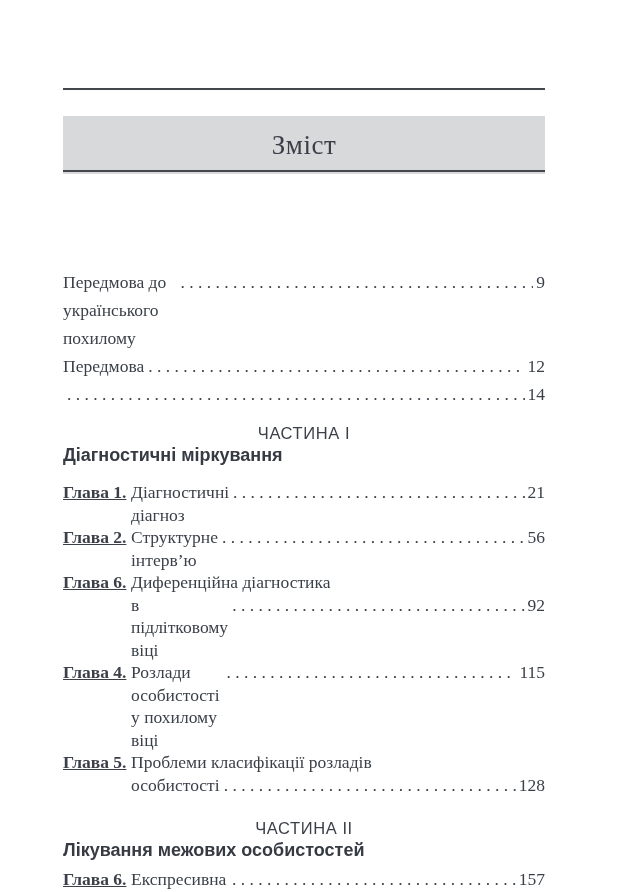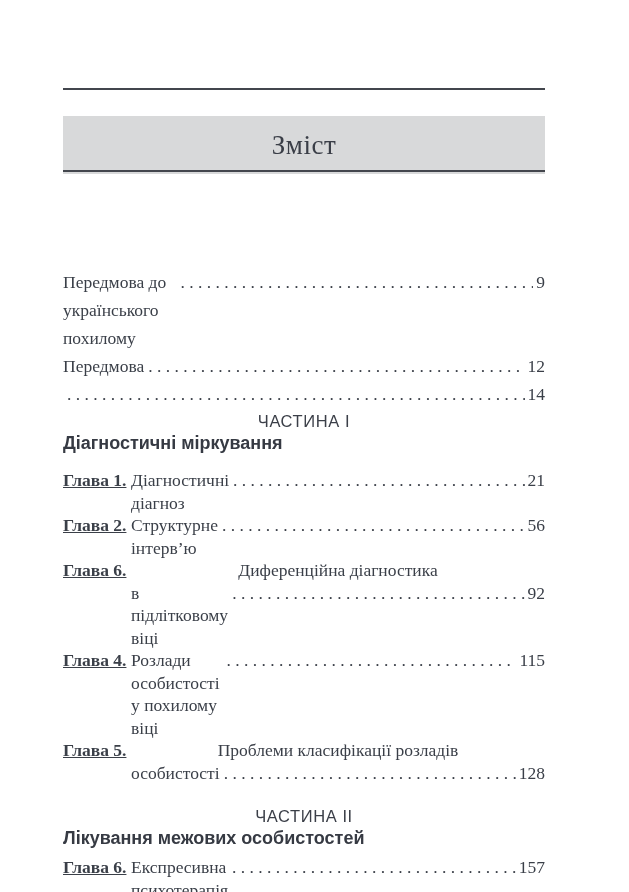--- a/index.html
+++ b/index.html
@@ -68,21 +68,21 @@
     min-width: 12px;
   }
   .leader::after {
     content: ". . . . . . . . . . . . . . . . . . . . . . . . . . . . . . . . . . . . . . . . . . . . . . . . . . . . . . . . . . . . . . . . . . . . . . . . . . . . . . . . . . . . . . . . . . . . . . . . . . . .";
     white-space: nowrap;
   }
   .pg {
     flex: 0 0 auto;
     white-space: nowrap;
   }
-  .part { margin-top: 3px; }
+  .part { margin-top: 15px; }
   .part + .part { margin-top: 22px; }
   .part-label {
     text-align: center;
     font-family: "Liberation Sans", "DejaVu Sans", sans-serif;
     font-size: 16.5px;
     line-height: 20px;
     letter-spacing: 0.6px;
     color: #3b3f48;
   }
   .part-title {
@@ -103,21 +103,21 @@
     flex: 0 0 auto;
     min-width: 68px;
     font-weight: 700;
     white-space: nowrap;
     text-decoration: underline;
   }
   .ch-body {
     flex: 1 1 auto;
     min-width: 0;
   }
-  .ch-line-plain { display: block; text-align: center; }
+  .ch-line-plain { display: block; }
 </style>
 </head>
 <body>
 
 <div class="page">
   <div class="rule rule-top"></div>
   <div class="title-band">
     <div class="page-title">Зміст</div>
   </div>
   <div class="rule rule-bottom"></div>

